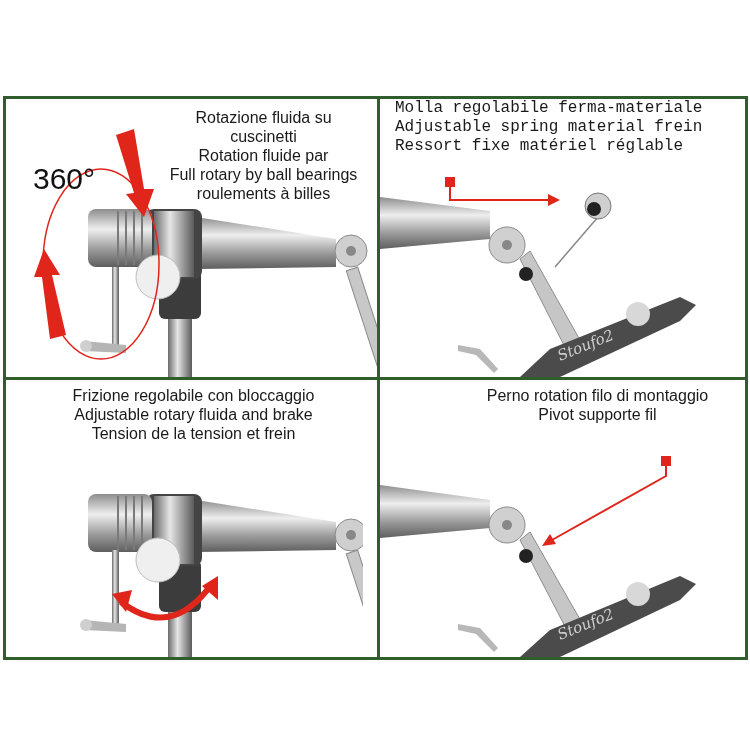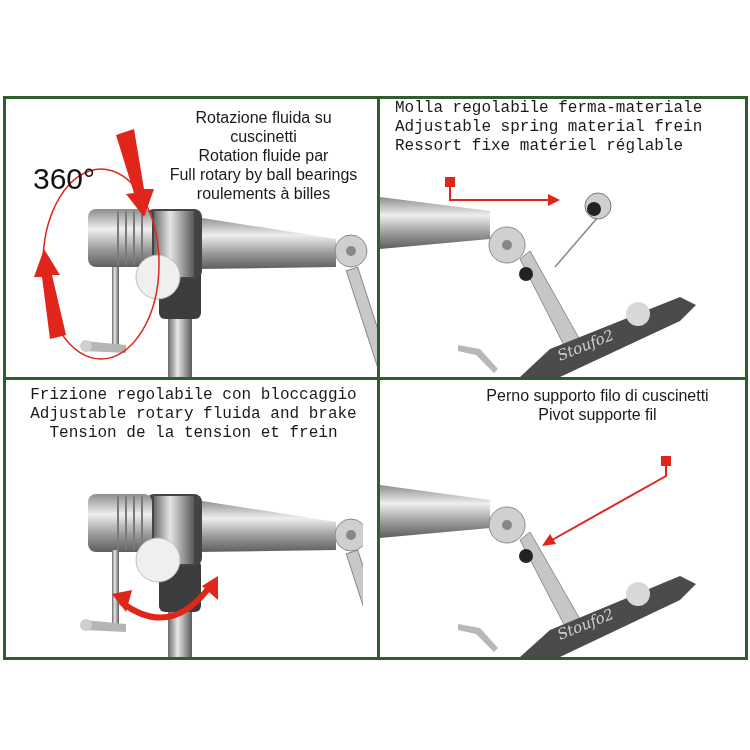--- a/index.html
+++ b/index.html
@@ -3,21 +3,21 @@
 <meta charset="utf-8">
 <style>
   html,body{margin:0;padding:0;background:#ffffff;}
   body{width:750px;height:750px;position:relative;overflow:hidden;font-family:"Liberation Sans",sans-serif;}
   .frame{position:absolute;left:3px;top:96px;width:739px;height:558px;border:3px solid #2f5d2c;box-sizing:content-box;}
   .vdiv{position:absolute;left:371px;top:0;width:3px;height:100%;background:#2f5d2c;}
   .hdiv{position:absolute;left:0;top:278px;width:100%;height:3px;background:#2f5d2c;}
   .panel{position:absolute;overflow:hidden;background:#fff;}
   .p1{left:0;top:0;width:371px;height:278px;}
   .p2{left:374px;top:0;width:365px;height:278px;}
-  .p3{left:0;top:281px;width:357px;height:277px;font-family:Liberation Mono, monospace;}
+  .p3{left:0;top:281px;width:357px;height:277px;}
   .p4{left:374px;top:281px;width:365px;height:277px;}
   .caption{position:absolute;text-align:center;color:#1a1a1a;font-size:16px;line-height:19px;white-space:nowrap;}
   .caption div{margin:0;}
   .deg{position:absolute;font-size:30px;color:#111;}
   svg{position:absolute;left:0;top:0;}
 </style>
 </head>
 <body>
 
 <div class="frame">
@@ -146,17 +146,17 @@
       <circle cx="146" cy="176" r="7" fill="#222"></circle>
       <path d="M140 277 L170 250 L300 196 L316 204 L300 220 L180 277 Z" fill="#4b4b4b"></path>
       <circle cx="258" cy="214" r="12" fill="#d8d8d8"></circle>
       <text x="180" y="260" fill="#cfcfcf" font-family="'DejaVu Serif', serif" font-style="italic" font-size="15" transform="rotate(-22 180 260)">Stoufo2</text>
       <path d="M78 244 L100 248 L118 268 L114 272 L96 254 L78 250 Z" fill="#b8b8b8"></path>
       <rect x="281" y="76" width="10" height="10" fill="#e0251b"></rect>
       <path d="M286 86 L286 96 L172 160" fill="none" stroke="#e0251b" stroke-width="2"></path>
       <path d="M162 166 L170 154 L176 164 Z" fill="#e0251b"></path>
     </svg>
     <div class="caption" style="left:85px;top:6px;width:265px;">
-      <div>Perno supporto filo di cuscinetti</div>
+      <div>Perno rotation filo di montaggio</div>
       <div>Pivot supporte fil</div>
     </div>
   </div>
 </div>
 
 </body></html>

